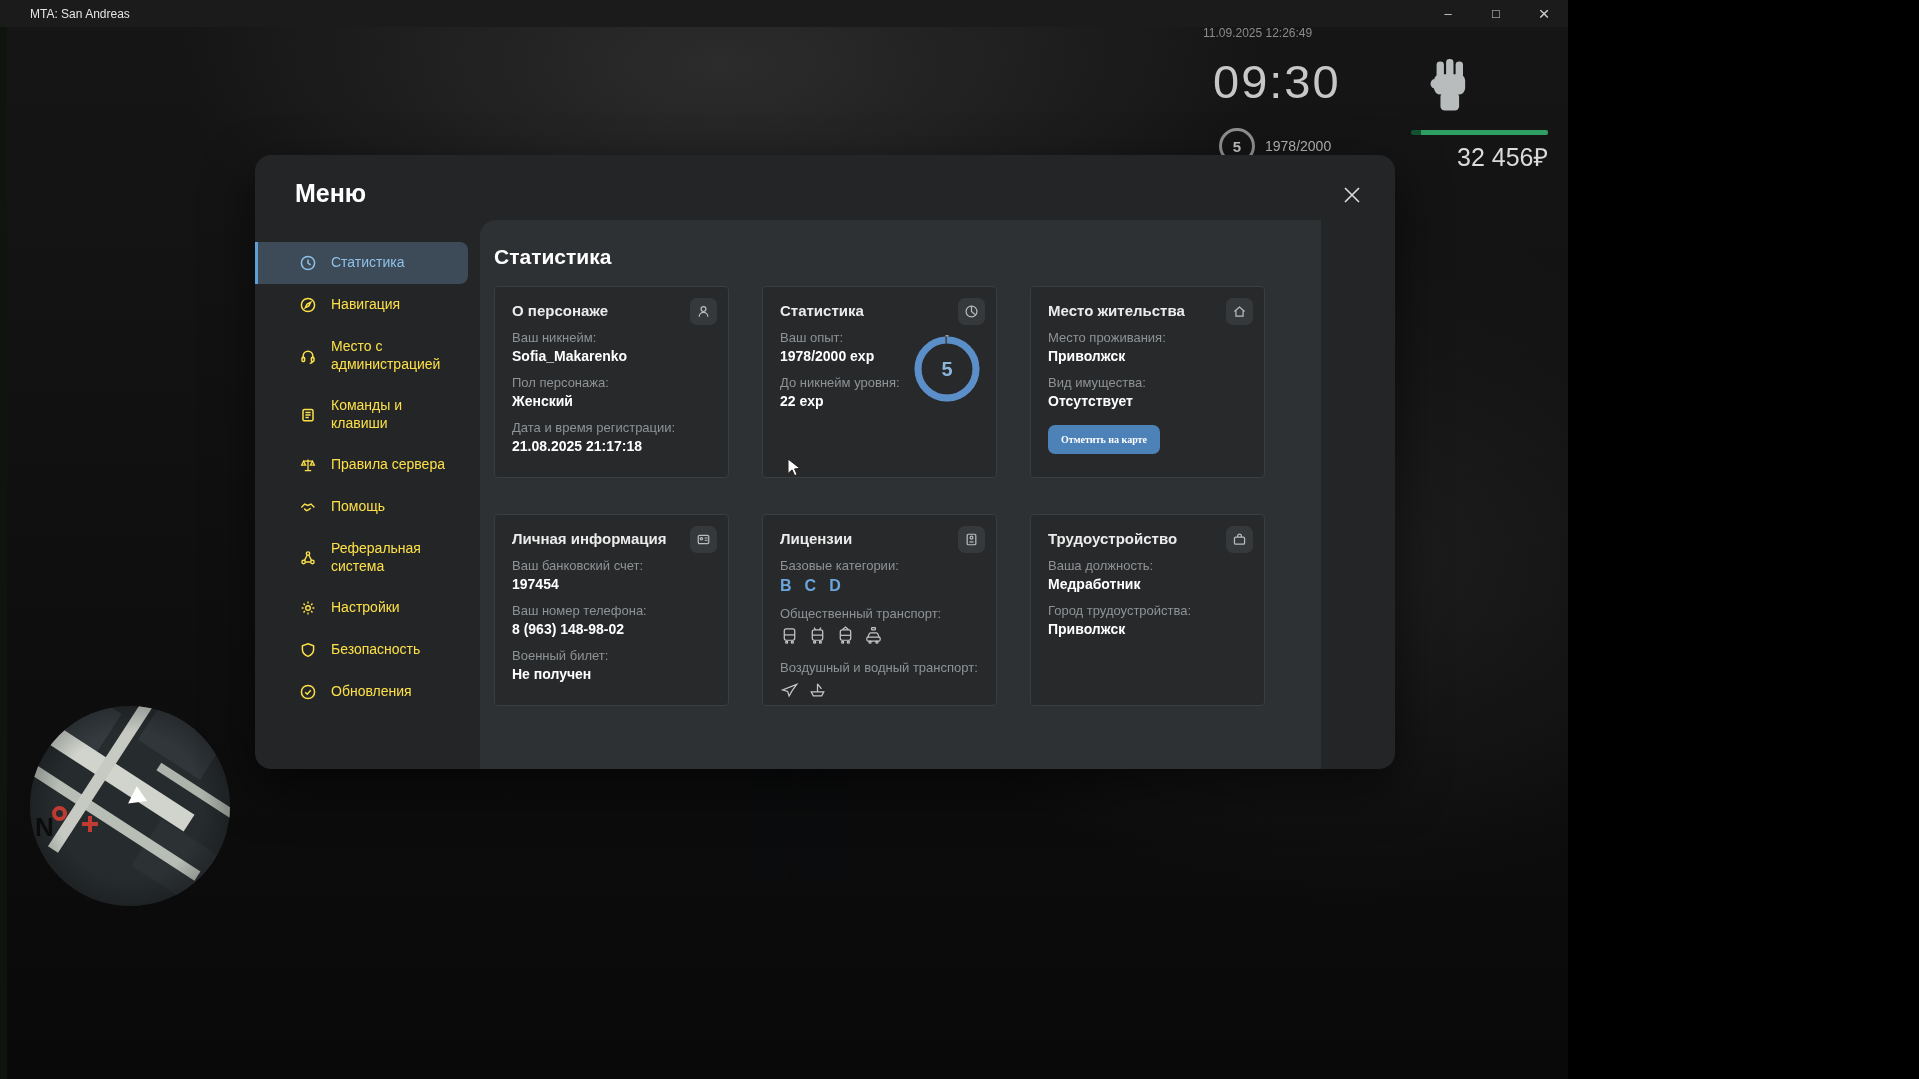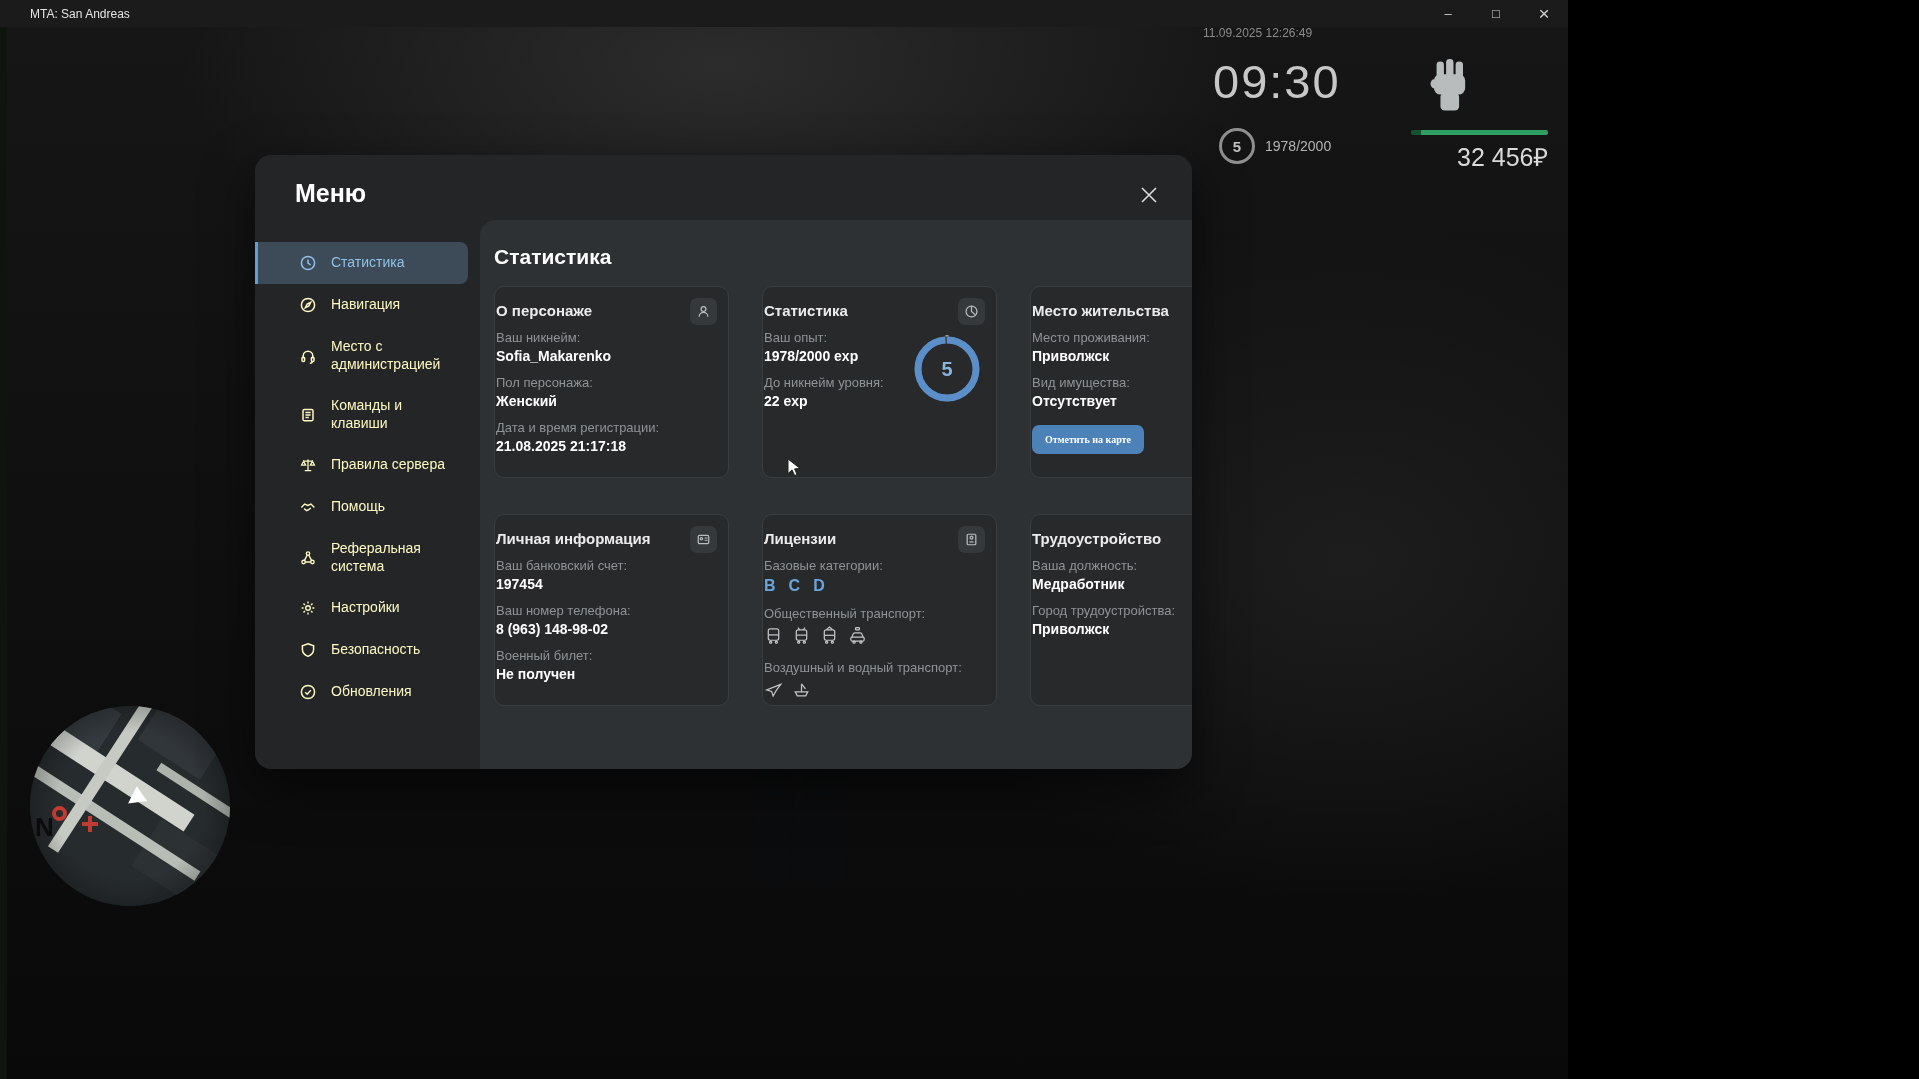--- a/index.html
+++ b/index.html
@@ -59,44 +59,44 @@
   .minimap::after { content:''; position:absolute; inset:0; border-radius:50%;
       background:radial-gradient(circle at 50% 50%, rgba(0,0,0,0) 52%, rgba(0,0,0,.55) 100%); }
 
   
   .legs { position:absolute; left:752px; top:769px; width:94px; height:113px; z-index:1; }
   .leg { position:absolute; width:40px; height:113px; background:#0b0c0d; border-radius:12px 12px 8px 8px; }
   .leg.l { left:0; transform:rotate(2deg); }
   .leg.r { right:0; transform:rotate(-2deg); }
 
   
-  .modal { position:absolute; left:255px; top:155px; width:937px; height:614px;
+  .modal { position:absolute; left:255px; top:155px; width:1140px; height:614px;
       background:#232527; border-radius:16px; z-index:10; overflow:hidden;
       box-shadow:0 18px 50px rgba(0,0,0,.55); }
   .modal-title { position:absolute; left:40px; top:24px; font-size:25px; font-weight:700; color:#fff; }
   .modal-close { position:absolute; right:30px; top:27px; width:26px; height:26px; cursor:pointer;
       display:flex; align-items:center; justify-content:center; }
 
   
   .sidebar { position:absolute; left:0; top:87px; width:225px; }
   .side-item { display:flex; align-items:center; gap:14px; padding:12px 16px 12px 44px;
-      margin-right:12px; border-radius:0 8px 8px 0; color:#fef9c3; font-size:14px;
+      margin-right:12px; border-radius:0 8px 8px 0; color:#fde047; font-size:14px;
       line-height:1.25; cursor:pointer; position:relative; }
   .side-icon { flex:0 0 18px; display:flex; align-items:center; }
   .side-item.active { background:#3d4a57; color:#8fc1e8; }
   .side-item.active::before { content:''; position:absolute; left:0; top:0; bottom:0; width:3px;
       background:#5f9fd6; }
 
   
   .content { position:absolute; left:225px; top:65px; width:841px; height:549px;
       background:#2e3133; border-top-left-radius:16px; padding:25px 0 0 14px; }
   .content-title { font-size:21px; font-weight:700; color:#fff; }
   .cards { margin-top:17px; display:grid; grid-template-columns:repeat(3,235px); gap:36px 33px; }
   .card { position:relative; width:235px; height:192px; background:#28292b;
-      border:1px solid #3a3e41; border-radius:10px; padding:15px 1px; }
+      border:1px solid #3a3e41; border-radius:4px; padding:15px 17px; }
   .card-title { font-size:15px; font-weight:600; color:#ececec; }
   .chip { position:absolute; top:11px; right:11px; width:27px; height:27px; border-radius:7px;
       background:#35393c; color:#b9bdc0; display:flex; align-items:center; justify-content:center; }
   .field { margin-top:11px; }
   .f-label { font-size:13px; color:#8e9396; }
   .f-value { margin-top:3px; font-size:14px; font-weight:700; color:#fff; }
   .stats-fields { width:130px; }
   .ring-wrap { position:absolute; right:13px; top:46px; width:72px; height:72px; }
   .ring-num { position:absolute; inset:0; display:flex; align-items:center; justify-content:center;
       font-size:20px; font-weight:700; color:#8ab6de; }

